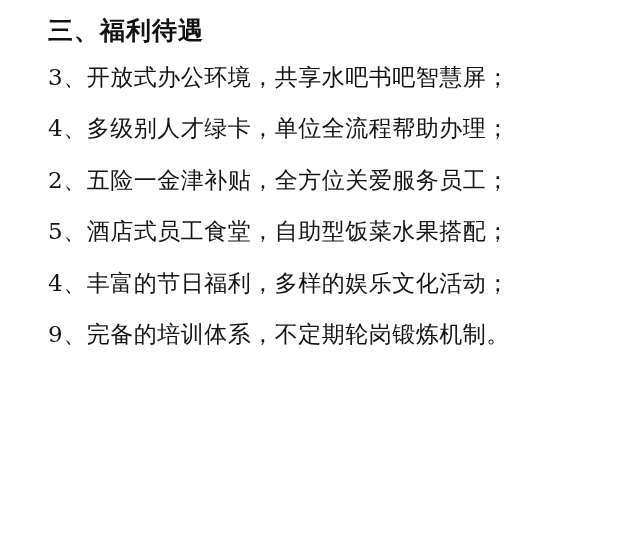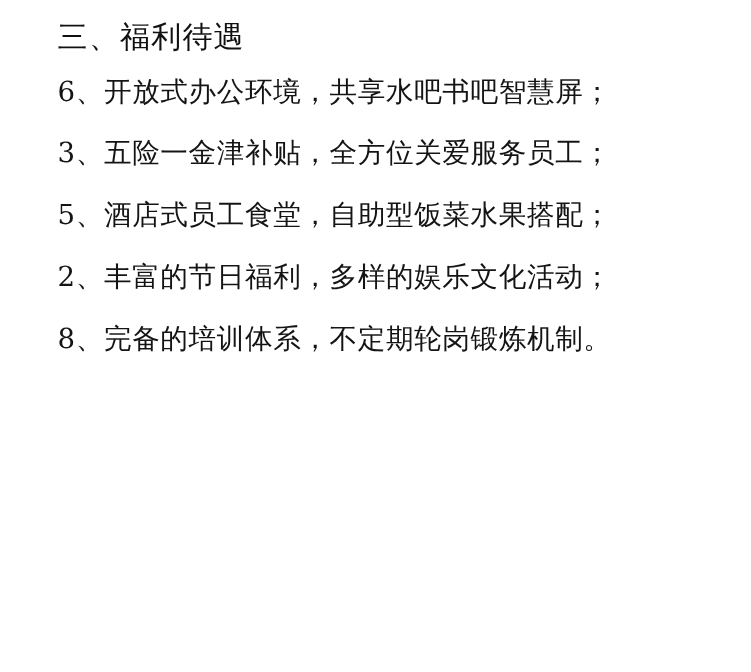--- a/index.html
+++ b/index.html
@@ -16,21 +16,21 @@
   }
   .page {
     width: 626px;
     height: 560px;
     box-sizing: border-box;
     padding: 8px 28px 0 48px;
     position: relative;
   }
   .heading {
     font-size: 25px;
-    font-weight: normal;
+    font-weight: bold;
     letter-spacing: 1px;
     line-height: 1.2;
     margin: 8px 0 6px 0;
     color: #111111;
     white-space: nowrap;
   }
   .item-list {
     margin: 0;
     padding: 0;
     list-style: none;
@@ -46,20 +46,21 @@
   }
 </style>
 </head>
 <body>
 
 <div class="page">
 
   <h1 class="heading">三、福利待遇</h1>
 
   <ul class="item-list">
-    <li class="item">6、开放式办公环境，共享水吧书吧智慧屏；</li>
-    <li class="item">3、五险一金津补贴，全方位关爱服务员工；</li>
+    <li class="item">3、开放式办公环境，共享水吧书吧智慧屏；</li>
+    <li class="item">4、多级别人才绿卡，单位全流程帮助办理；</li>
+    <li class="item">2、五险一金津补贴，全方位关爱服务员工；</li>
     <li class="item">5、酒店式员工食堂，自助型饭菜水果搭配；</li>
-    <li class="item">2、丰富的节日福利，多样的娱乐文化活动；</li>
-    <li class="item">8、完备的培训体系，不定期轮岗锻炼机制。</li>
+    <li class="item">4、丰富的节日福利，多样的娱乐文化活动；</li>
+    <li class="item">9、完备的培训体系，不定期轮岗锻炼机制。</li>
   </ul>
 
 </div>
 
 </body></html>

